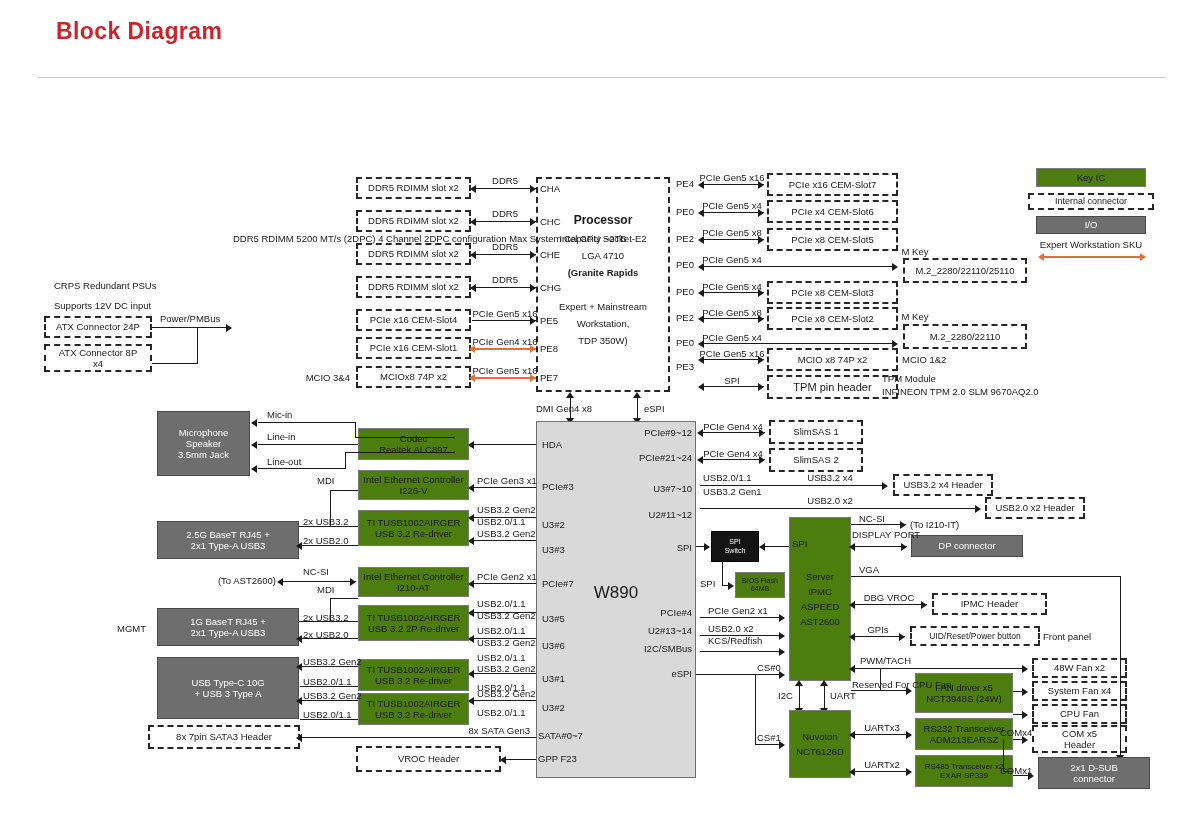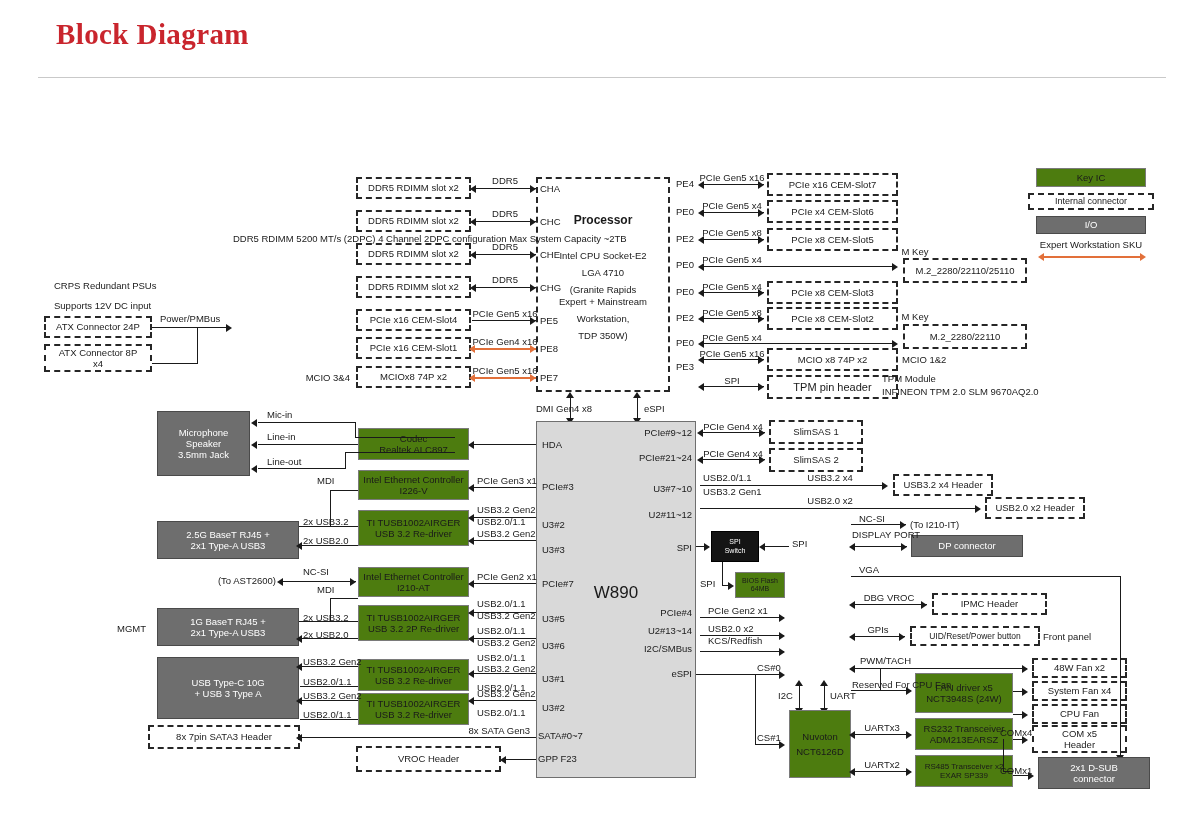--- a/index.html
+++ b/index.html
@@ -1,20 +1,20 @@
 <!DOCTYPE html>
 <html><head>
 <meta charset="utf-8">
 <style>
   html,body{margin:0;padding:0;background:#ffffff;}
   body{font-family:"Liberation Sans",sans-serif;color:#1a1a1a;}
   #page{position:relative;width:1200px;height:817px;background:#fff;overflow:hidden;}
 
   
-  .page-title{position:absolute;left:56px;top:18px;font-size:29px;font-weight:bold;color:#c9252d;letter-spacing:.4px;font-family:Liberation Serif, serif;}
+  .page-title{position:absolute;left:56px;top:18px;font-size:23px;font-weight:bold;color:#c9252d;letter-spacing:.4px;}
   .header-rule{position:absolute;left:38px;top:77px;width:1128px;height:1px;background:#c9c9c9;}
 
   
   .node{position:absolute;box-sizing:border-box;display:flex;flex-direction:column;
         align-items:center;justify-content:center;text-align:center;line-height:1.18;
         font-size:9.5px;color:#1a1a1a;}
   .node .ln{display:block;white-space:nowrap;}
 
   
   .keyic{background:#4d7c0f;border:1px solid #7a7a7a;}
@@ -107,24 +107,24 @@
   <div class="ar lt" style="left:470px;top:251px;"></div>
   <div class="ar rt" style="left:530px;top:251px;"></div>
   <div class="lbl c" style="left:474px;top:241px;width:62px;">DDR5</div>
 
   <div class="h" style="left:472px;top:287px;width:64px;"></div>
   <div class="ar lt" style="left:470px;top:284px;"></div>
   <div class="ar rt" style="left:530px;top:284px;"></div>
   <div class="lbl c" style="left:474px;top:274px;width:62px;">DDR5</div>
 
   <div class="node conn" style="left:536px;top:177px;width:134px;height:215px;justify-content:flex-start;padding-top:34px;">
-    <span class="ln lbl big" style="position:static;margin-bottom:22px;">Processor</span>
+    <span class="ln lbl big" style="position:static;margin-bottom:5px;">Processor</span>
     <span class="ln" style="margin-bottom:6px;">Intel CPU Socket-E2</span>
     <span class="ln" style="margin-bottom:6px;">LGA 4710</span>
-    <span class="ln" style="margin-bottom:0;">(Granite Rapids</span>
+    <span class="ln" style="margin-bottom:22px;font-weight:bold;">(Granite Rapids</span>
     <span class="ln" style="margin-bottom:6px;">Expert + Mainstream</span>
     <span class="ln" style="margin-bottom:6px;">Workstation,</span>
     <span class="ln">TDP 350W)</span>
   </div>
   <div class="lbl" style="left:540px;top:183px;">CHA</div>
   <div class="lbl" style="left:540px;top:216px;">CHC</div>
   <div class="lbl" style="left:540px;top:249px;">CHE</div>
   <div class="lbl" style="left:540px;top:282px;">CHG</div>
 
   <div class="node conn" style="left:356px;top:309px;width:115px;height:22px;">
@@ -484,20 +484,26 @@
   <div class="ar rt" style="left:704px;top:543px;"></div>
   <div class="node keyic" style="left:735px;top:572px;width:50px;height:26px;font-size:7px;">
     <span class="ln">BIOS Flash</span>
     <span class="ln">64MB</span>
   </div>
   <div class="v" style="left:722px;top:562px;height:23px;"></div>
   <div class="h" style="left:722px;top:585px;width:9px;"></div>
   <div class="ar rt" style="left:728px;top:582px;"></div>
   <div class="lbl" style="left:700px;top:578px;">SPI</div>
 
+  <div class="node keyic" style="left:789px;top:517px;width:62px;height:164px;justify-content:center;">
+    <span class="ln" style="margin-bottom:4px;">Server</span>
+    <span class="ln" style="margin-bottom:4px;">IPMC</span>
+    <span class="ln" style="margin-bottom:4px;">ASPEED</span>
+    <span class="ln">AST2600</span>
+  </div>
   <div class="h" style="left:763px;top:546px;width:26px;"></div>
   <div class="ar lt" style="left:759px;top:543px;"></div>
   <div class="lbl" style="left:792px;top:538px;">SPI</div>
 
   <div class="h" style="left:851px;top:524px;width:55px;"></div>
   <div class="ar rt" style="left:900px;top:521px;"></div>
   <div class="lbl" style="left:859px;top:513px;">NC-SI</div>
   <div class="lbl" style="left:910px;top:519px;">(To I210-IT)</div>
 
   <div class="node io" style="left:911px;top:535px;width:112px;height:22px;">

